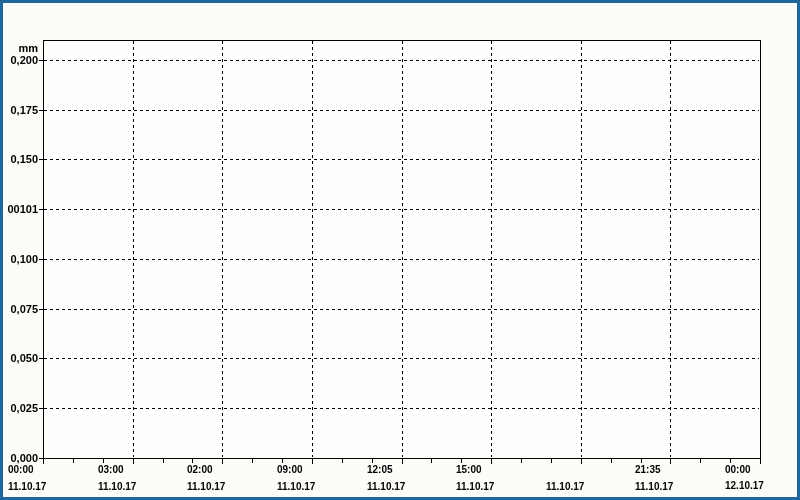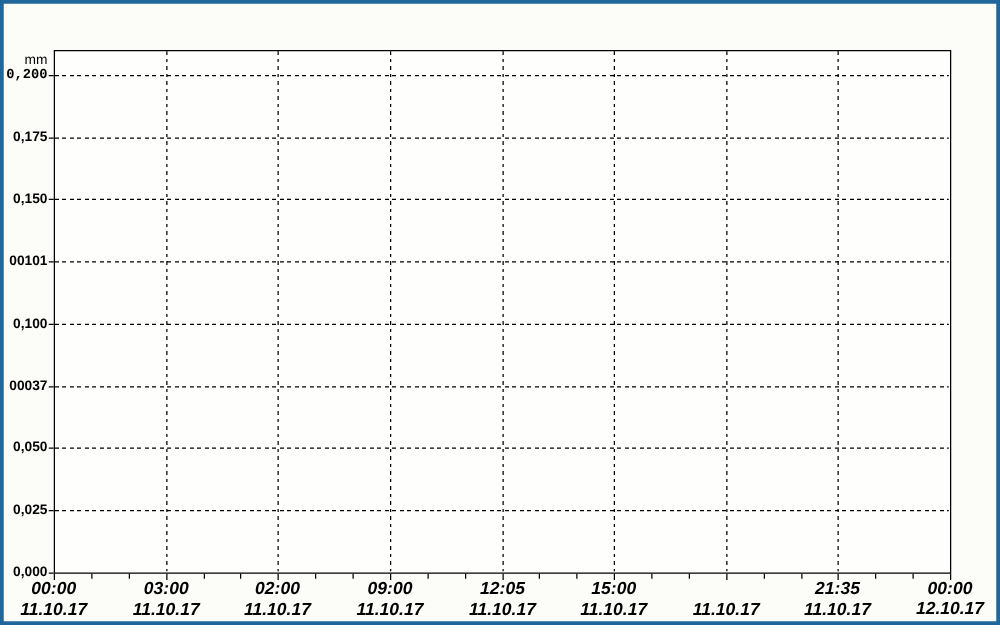--- a/index.html
+++ b/index.html
@@ -15,39 +15,39 @@
     background:#20689c;z-index:10;
     display:flex;align-items:center;justify-content:center;
   }
   .titlebar span{color:#fff;font-size:12px;font-weight:bold;letter-spacing:0.2px;}
   .summe{
     position:absolute;left:560px;top:26px;width:200px;height:12px;
     text-align:right;font-size:11px;font-weight:bold;line-height:12px;
   }
   .unit{
     position:absolute;left:0;top:42px;width:38px;height:12px;
-    text-align:right;font-size:11px;font-weight:normal;line-height:12px;
+    text-align:right;font-size:11px;font-weight:bold;line-height:12px;
   }
   .plot{
     position:absolute;left:43px;top:40px;width:718px;height:419px;
     box-sizing:border-box;border:1px solid #000;background:#fefefc;
   }
   .hgrid{position:absolute;height:1px;
     background:repeating-linear-gradient(90deg,#000 0 3px,transparent 3px 6px);}
   .vgrid{position:absolute;width:1px;
     background:repeating-linear-gradient(180deg,#000 0 3px,transparent 3px 6px);}
   .ytick{position:absolute;width:4px;height:1px;background:#000;}
   .xtick{position:absolute;width:1px;background:#000;}
   .ylab{
     position:absolute;left:0;width:38px;height:12px;text-align:right;
     font-size:11px;font-weight:bold;line-height:12px;white-space:nowrap;
   }
   .xlab{
-    position:absolute;width:70px;height:12px;text-align:center;
-    font-size:14px;font-weight:bold;line-height:12px;white-space:nowrap;font-style:italic;
+    position:absolute;width:70px;height:12px;
+    font-size:10px;font-weight:bold;line-height:12px;white-space:nowrap;
   }
 </style>
 </head>
 <body>
 
 <div id="app">
 
 
   <div class="unit">mm</div>
 
@@ -57,36 +57,36 @@
       <div class="ytick" style="left: 39px; top: 458px;"></div>
       <div class="ylab" style="top: 452px;">0,000</div>
       <div class="hgrid" style="left: 44px; top: 408px; width: 715px;"></div>
       <div class="ytick" style="left: 39px; top: 408px;"></div>
       <div class="ylab" style="top: 402px;">0,025</div>
       <div class="hgrid" style="left: 44px; top: 358px; width: 715px;"></div>
       <div class="ytick" style="left: 39px; top: 358px;"></div>
       <div class="ylab" style="top: 352px;">0,050</div>
       <div class="hgrid" style="left: 44px; top: 309px; width: 715px;"></div>
       <div class="ytick" style="left: 39px; top: 309px;"></div>
-      <div class="ylab" style="top: 303px;">00037</div>
+      <div class="ylab" style="top: 303px;">0,075</div>
       <div class="hgrid" style="left: 44px; top: 259px; width: 715px;"></div>
       <div class="ytick" style="left: 39px; top: 259px;"></div>
       <div class="ylab" style="top: 253px;">0,100</div>
       <div class="hgrid" style="left: 44px; top: 209px; width: 715px;"></div>
       <div class="ytick" style="left: 39px; top: 209px;"></div>
       <div class="ylab" style="top: 203px;">00101</div>
       <div class="hgrid" style="left: 44px; top: 159px; width: 715px;"></div>
       <div class="ytick" style="left: 39px; top: 159px;"></div>
       <div class="ylab" style="top: 153px;">0,150</div>
       <div class="hgrid" style="left: 44px; top: 110px; width: 715px;"></div>
       <div class="ytick" style="left: 39px; top: 110px;"></div>
       <div class="ylab" style="top: 104px;">0,175</div>
       <div class="hgrid" style="left: 44px; top: 60px; width: 715px;"></div>
       <div class="ytick" style="left: 39px; top: 60px;"></div>
-      <div class="ylab" style="top: 54px; font-family: Liberation Mono, monospace;">0,200</div>
+      <div class="ylab" style="top: 54px;">0,200</div>
       <div class="xtick" style="left: 43px; top: 459px; height: 5px;"></div>
       <div class="xlab" style="left: 8px; top: 464px;">00:00</div>
       <div class="xlab" style="left: 8px; top: 481px;">11.10.17</div>
       <div class="vgrid" style="left: 133px; top: 41px; height: 416px;"></div>
       <div class="xtick" style="left: 133px; top: 459px; height: 5px;"></div>
       <div class="xlab" style="left: 98px; top: 464px;">03:00</div>
       <div class="xlab" style="left: 98px; top: 481px;">11.10.17</div>
       <div class="vgrid" style="left: 222px; top: 41px; height: 416px;"></div>
       <div class="xtick" style="left: 222px; top: 459px; height: 5px;"></div>
       <div class="xlab" style="left: 187px; top: 464px;">02:00</div>

